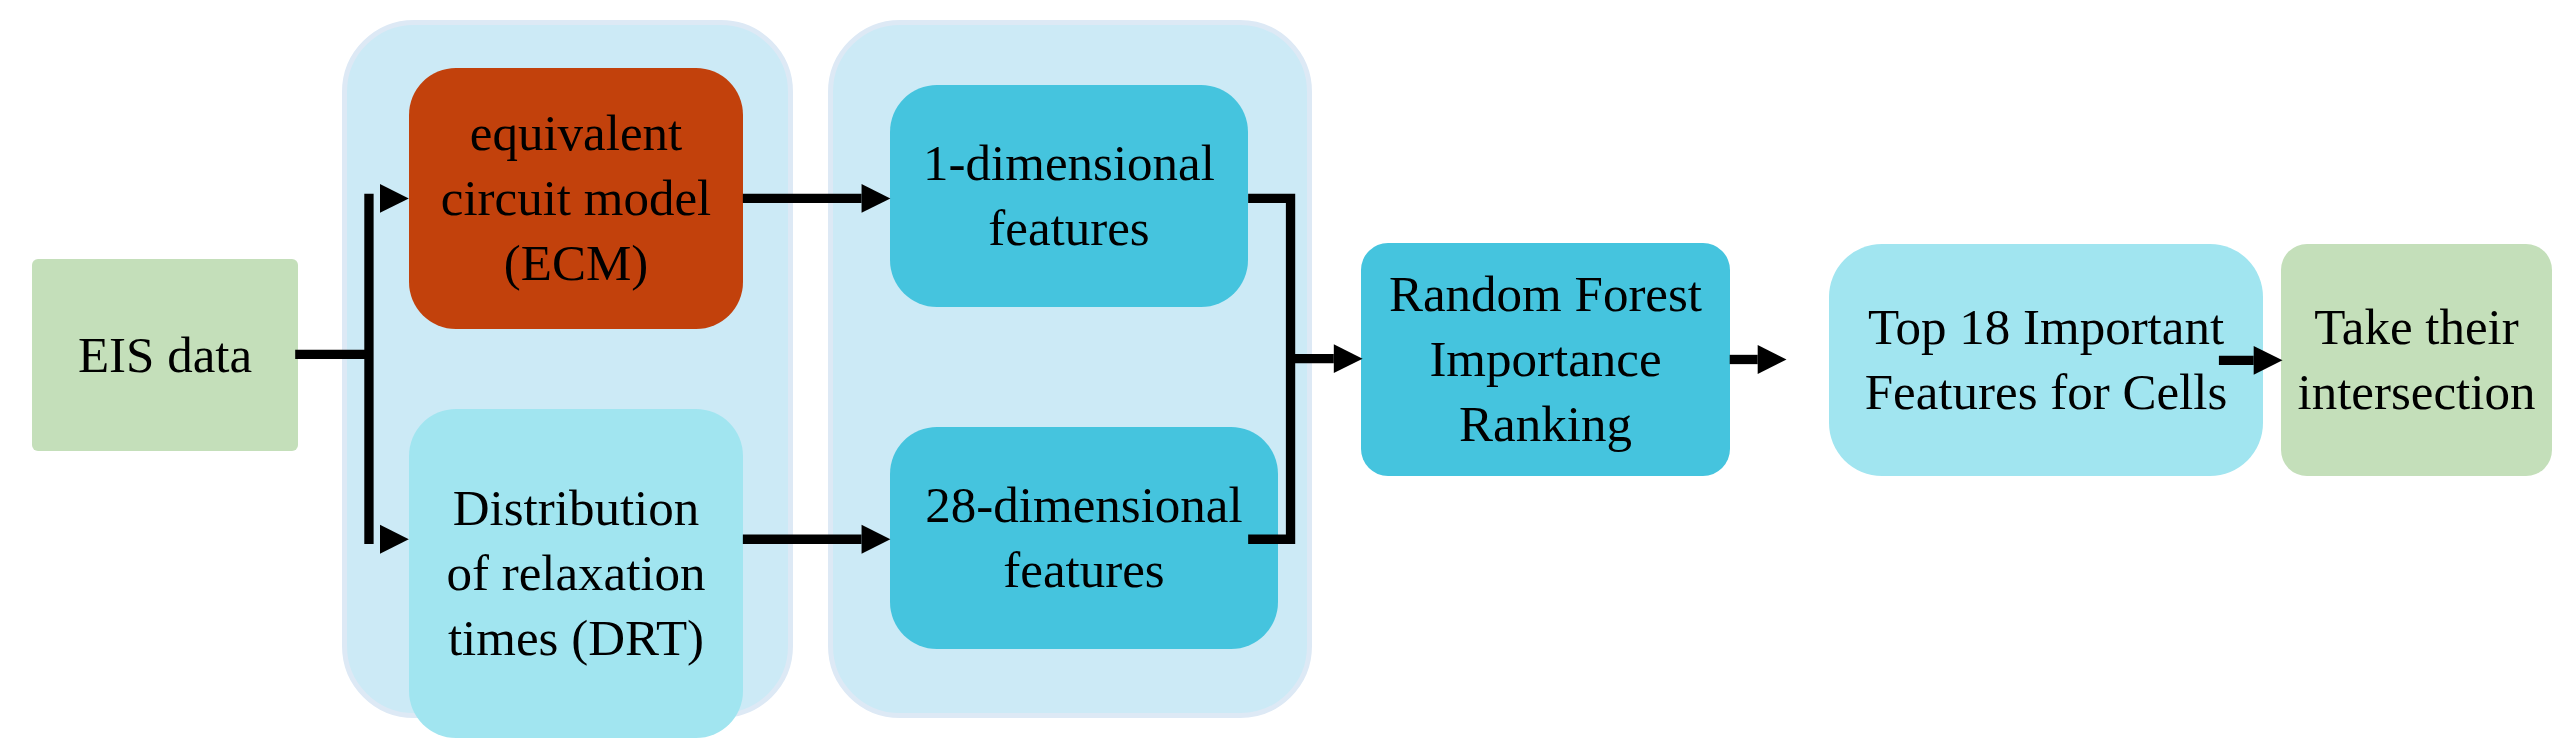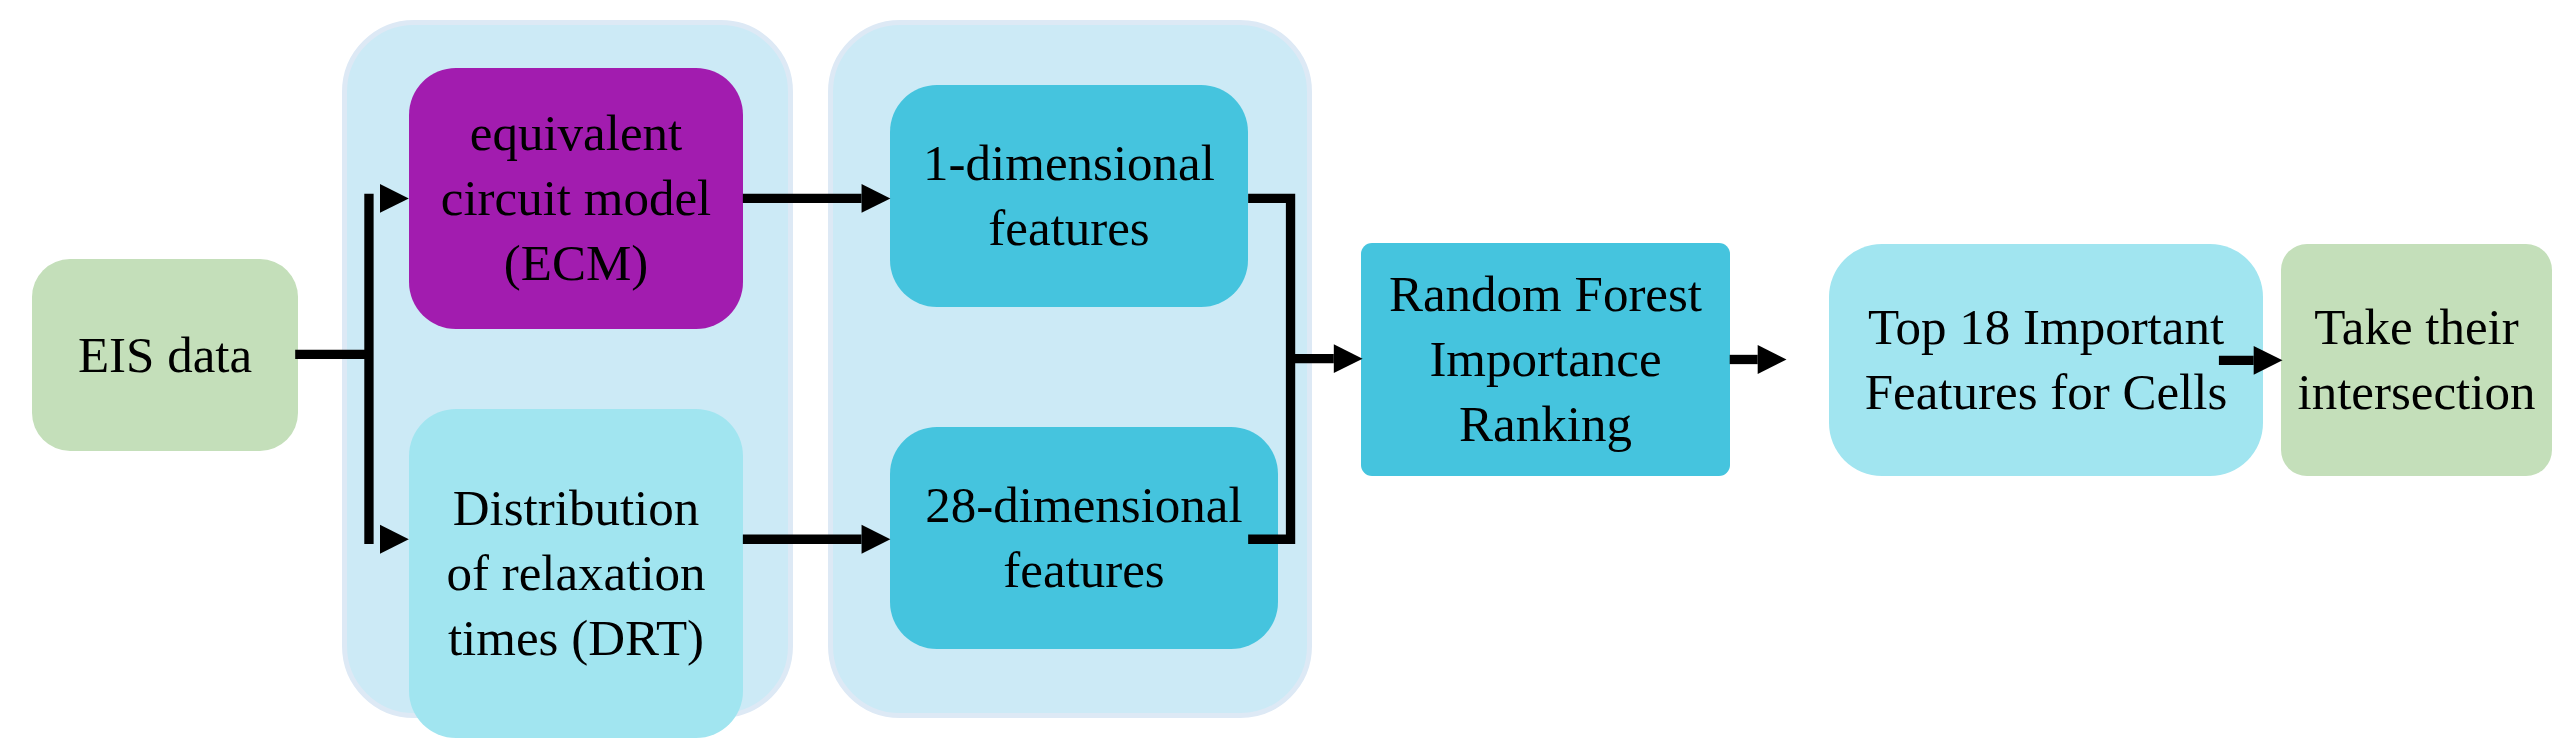--- a/index.html
+++ b/index.html
@@ -36,21 +36,21 @@
     z-index: 2;
   }
   #group-models   { left: 342px;  top: 20.4px;  width: 451px; height: 698px; }
   #group-features { left: 828px;  top: 20.4px;  width: 484px; height: 698px; }
 
   #node-eis          { left: 32px;   top: 259px; width: 266px; height: 192px; border-radius: 38px; }
   #node-ecm          { left: 409px;  top: 68px;  width: 334px; height: 261px; border-radius: 47px; }
   #node-drt          { left: 409px;  top: 409px; width: 334px; height: 329px; border-radius: 47px; }
   #node-9d           { left: 890px; top: 85px; width: 358px; height: 222px; border-radius: 47px; }
   #node-28d          { left: 890px; top: 427px; width: 388px; height: 222px; border-radius: 47px; text-align: center; }
-  #node-rf           { left: 1361px; top: 243px; width: 369px; height: 233px; border-radius: 11px; }
+  #node-rf           { left: 1361px; top: 243px; width: 369px; height: 233px; border-radius: 27px; }
   #node-top18        { left: 1785px; top: 244px; width: 434px; height: 232px; border-radius: 53px; }
   #node-intersection { left: 2281px; top: 244px; width: 271px; height: 232px; border-radius: 26px; }
 
   .arrow-layer {
     position: absolute;
     left: 0; top: 0;
     width: 2576px;
     height: 741px;
     z-index: 3;
     pointer-events: none;
@@ -66,23 +66,23 @@
   }
 </style>
 </head>
 <body>
 
 <div class="canvas" style="background: rgb(255, 255, 255);">
 
   <div class="group" id="group-models" style="background: rgb(204, 234, 246); border-color: rgb(221, 233, 245);"></div>
   <div class="group" id="group-features" style="background: rgb(204, 234, 246); border-color: rgb(221, 233, 245);"></div>
 
-  <div class="node" id="node-eis" style="background: rgb(196, 223, 186);">EIS data</div>
+  <div class="node" id="node-eis" style="background: rgb(196, 223, 186); border-radius: 6px;">EIS data</div>
 
-  <div class="node" id="node-ecm" style="background: #a21caf;">equivalent
+  <div class="node" id="node-ecm" style="background: #c2410c;">equivalent
 circuit model
 (ECM)</div>
 
   <div class="node" id="node-drt" style="background: rgb(161, 229, 240);">Distribution
 of relaxation
 times (DRT)</div>
 
   <div class="node" id="node-9d" style="background: rgb(69, 196, 222);">1-dimensional
 features</div>
 

